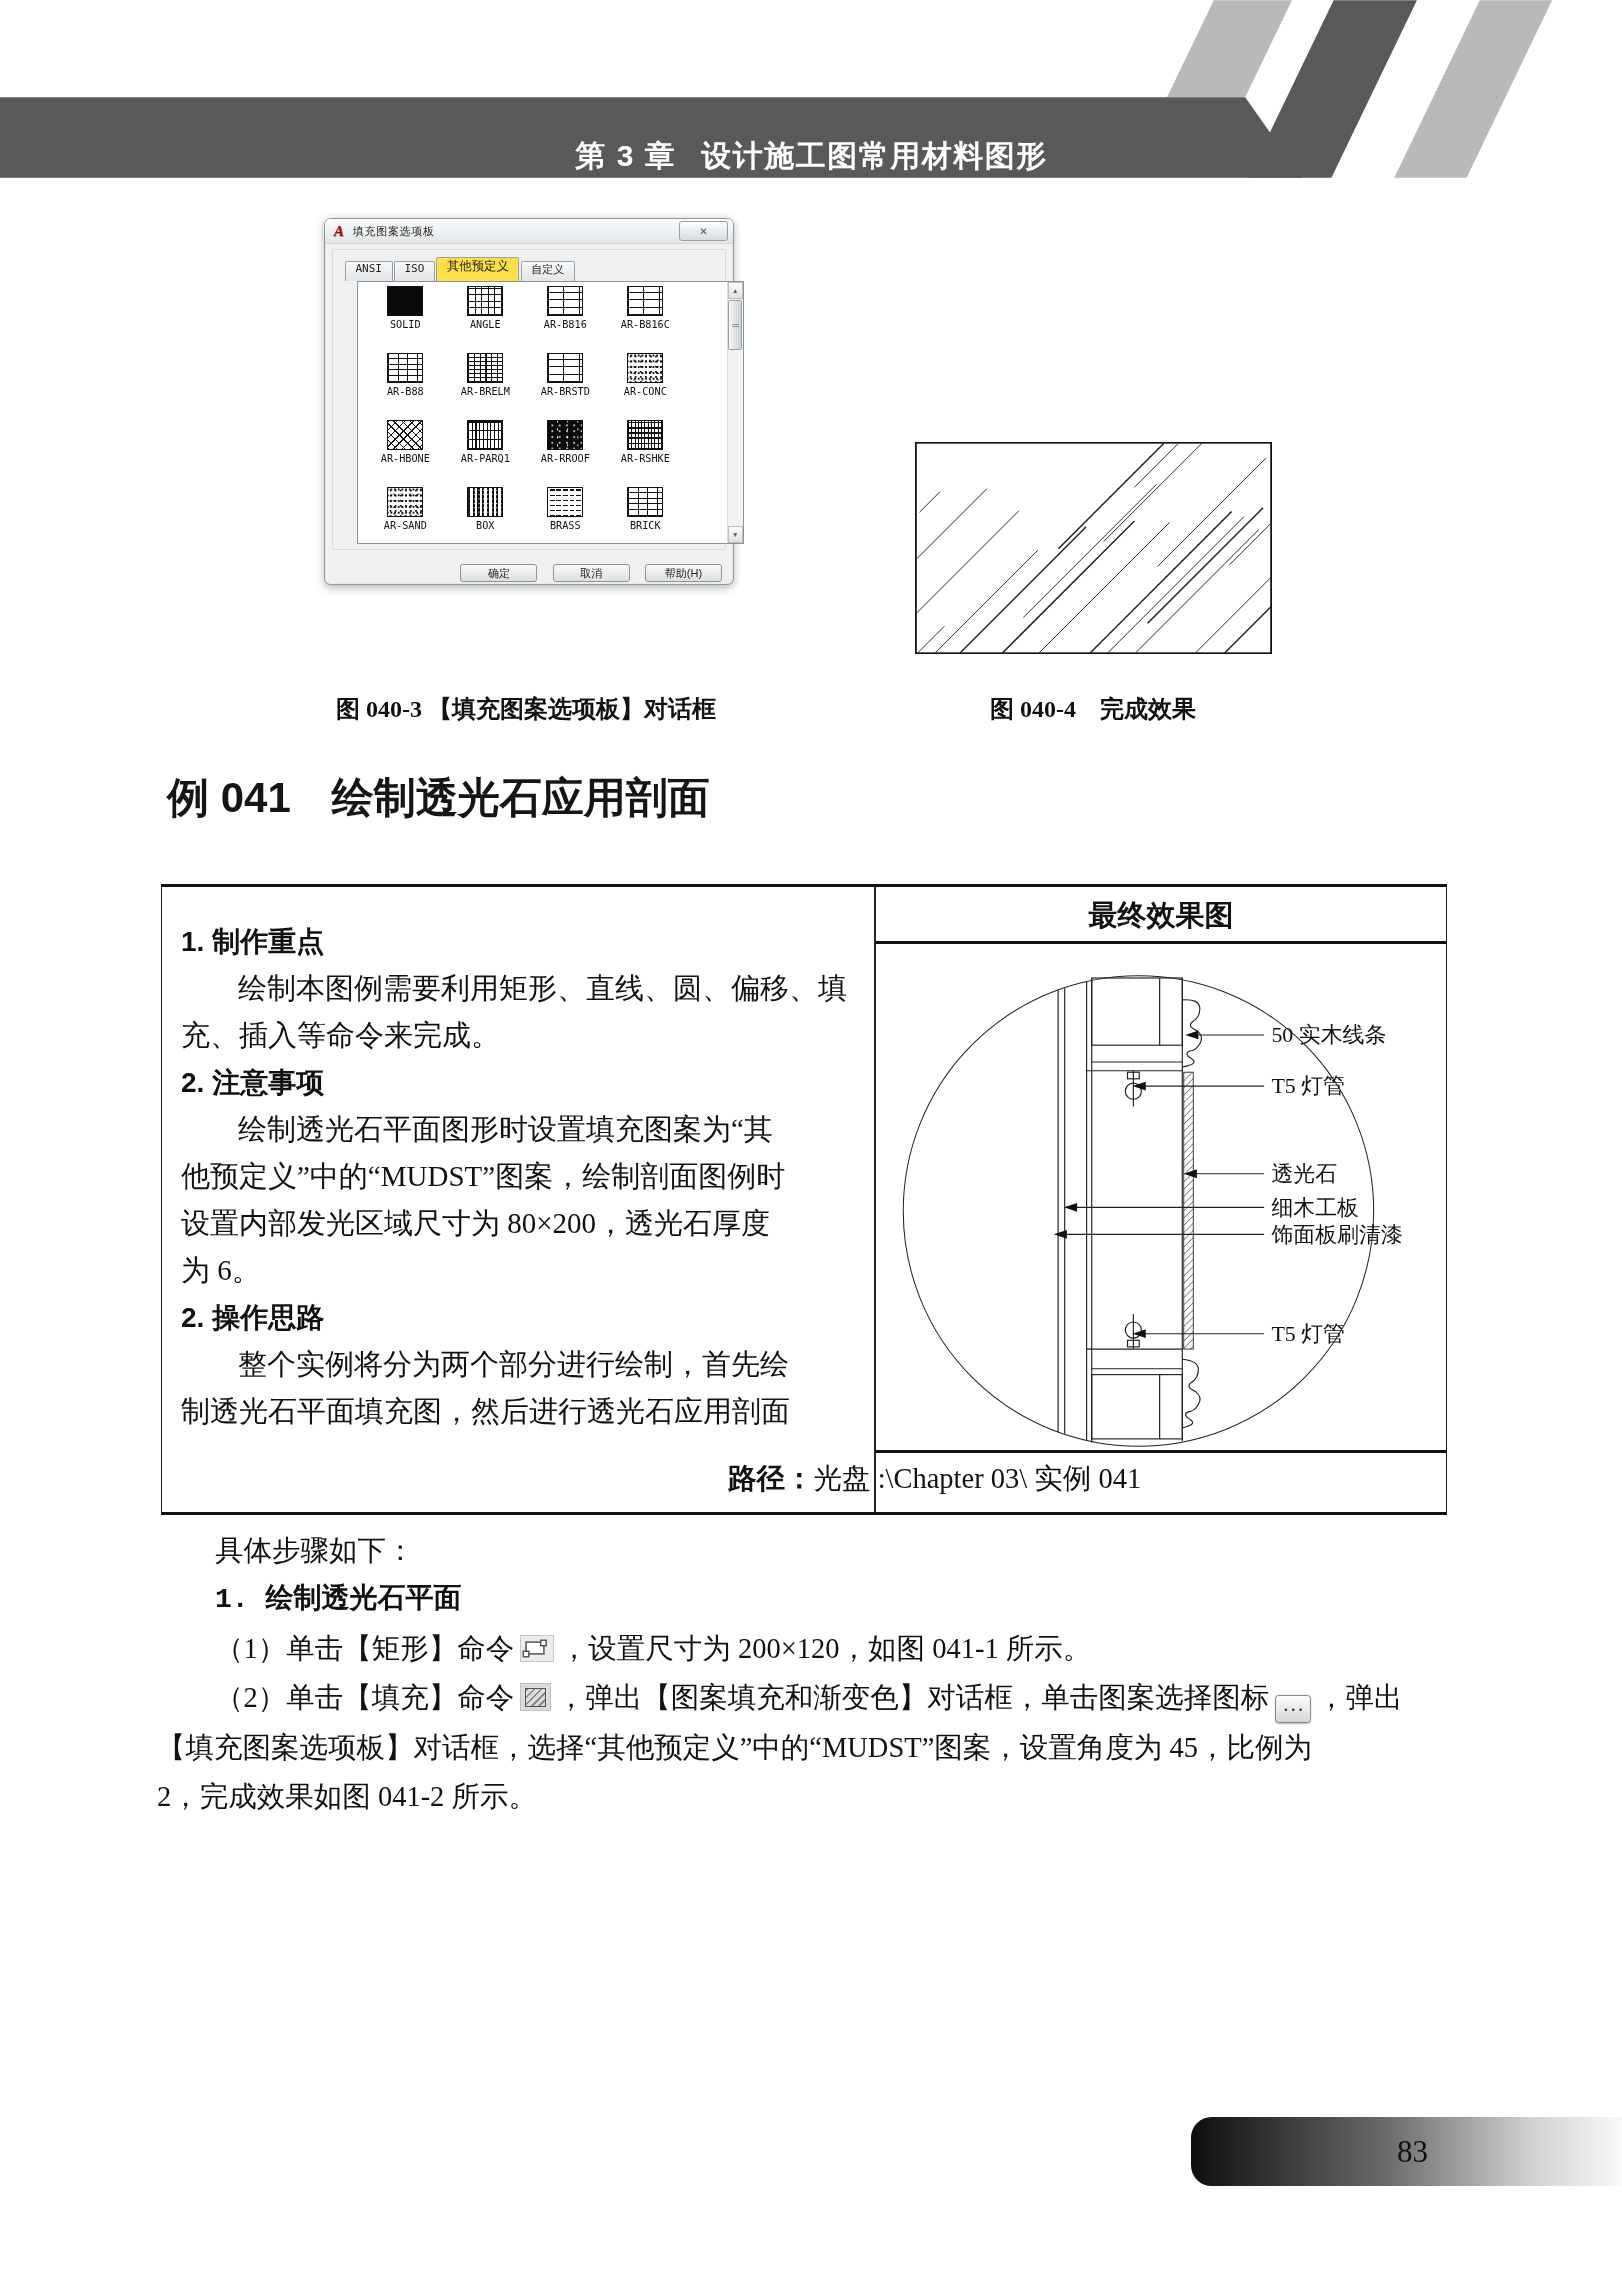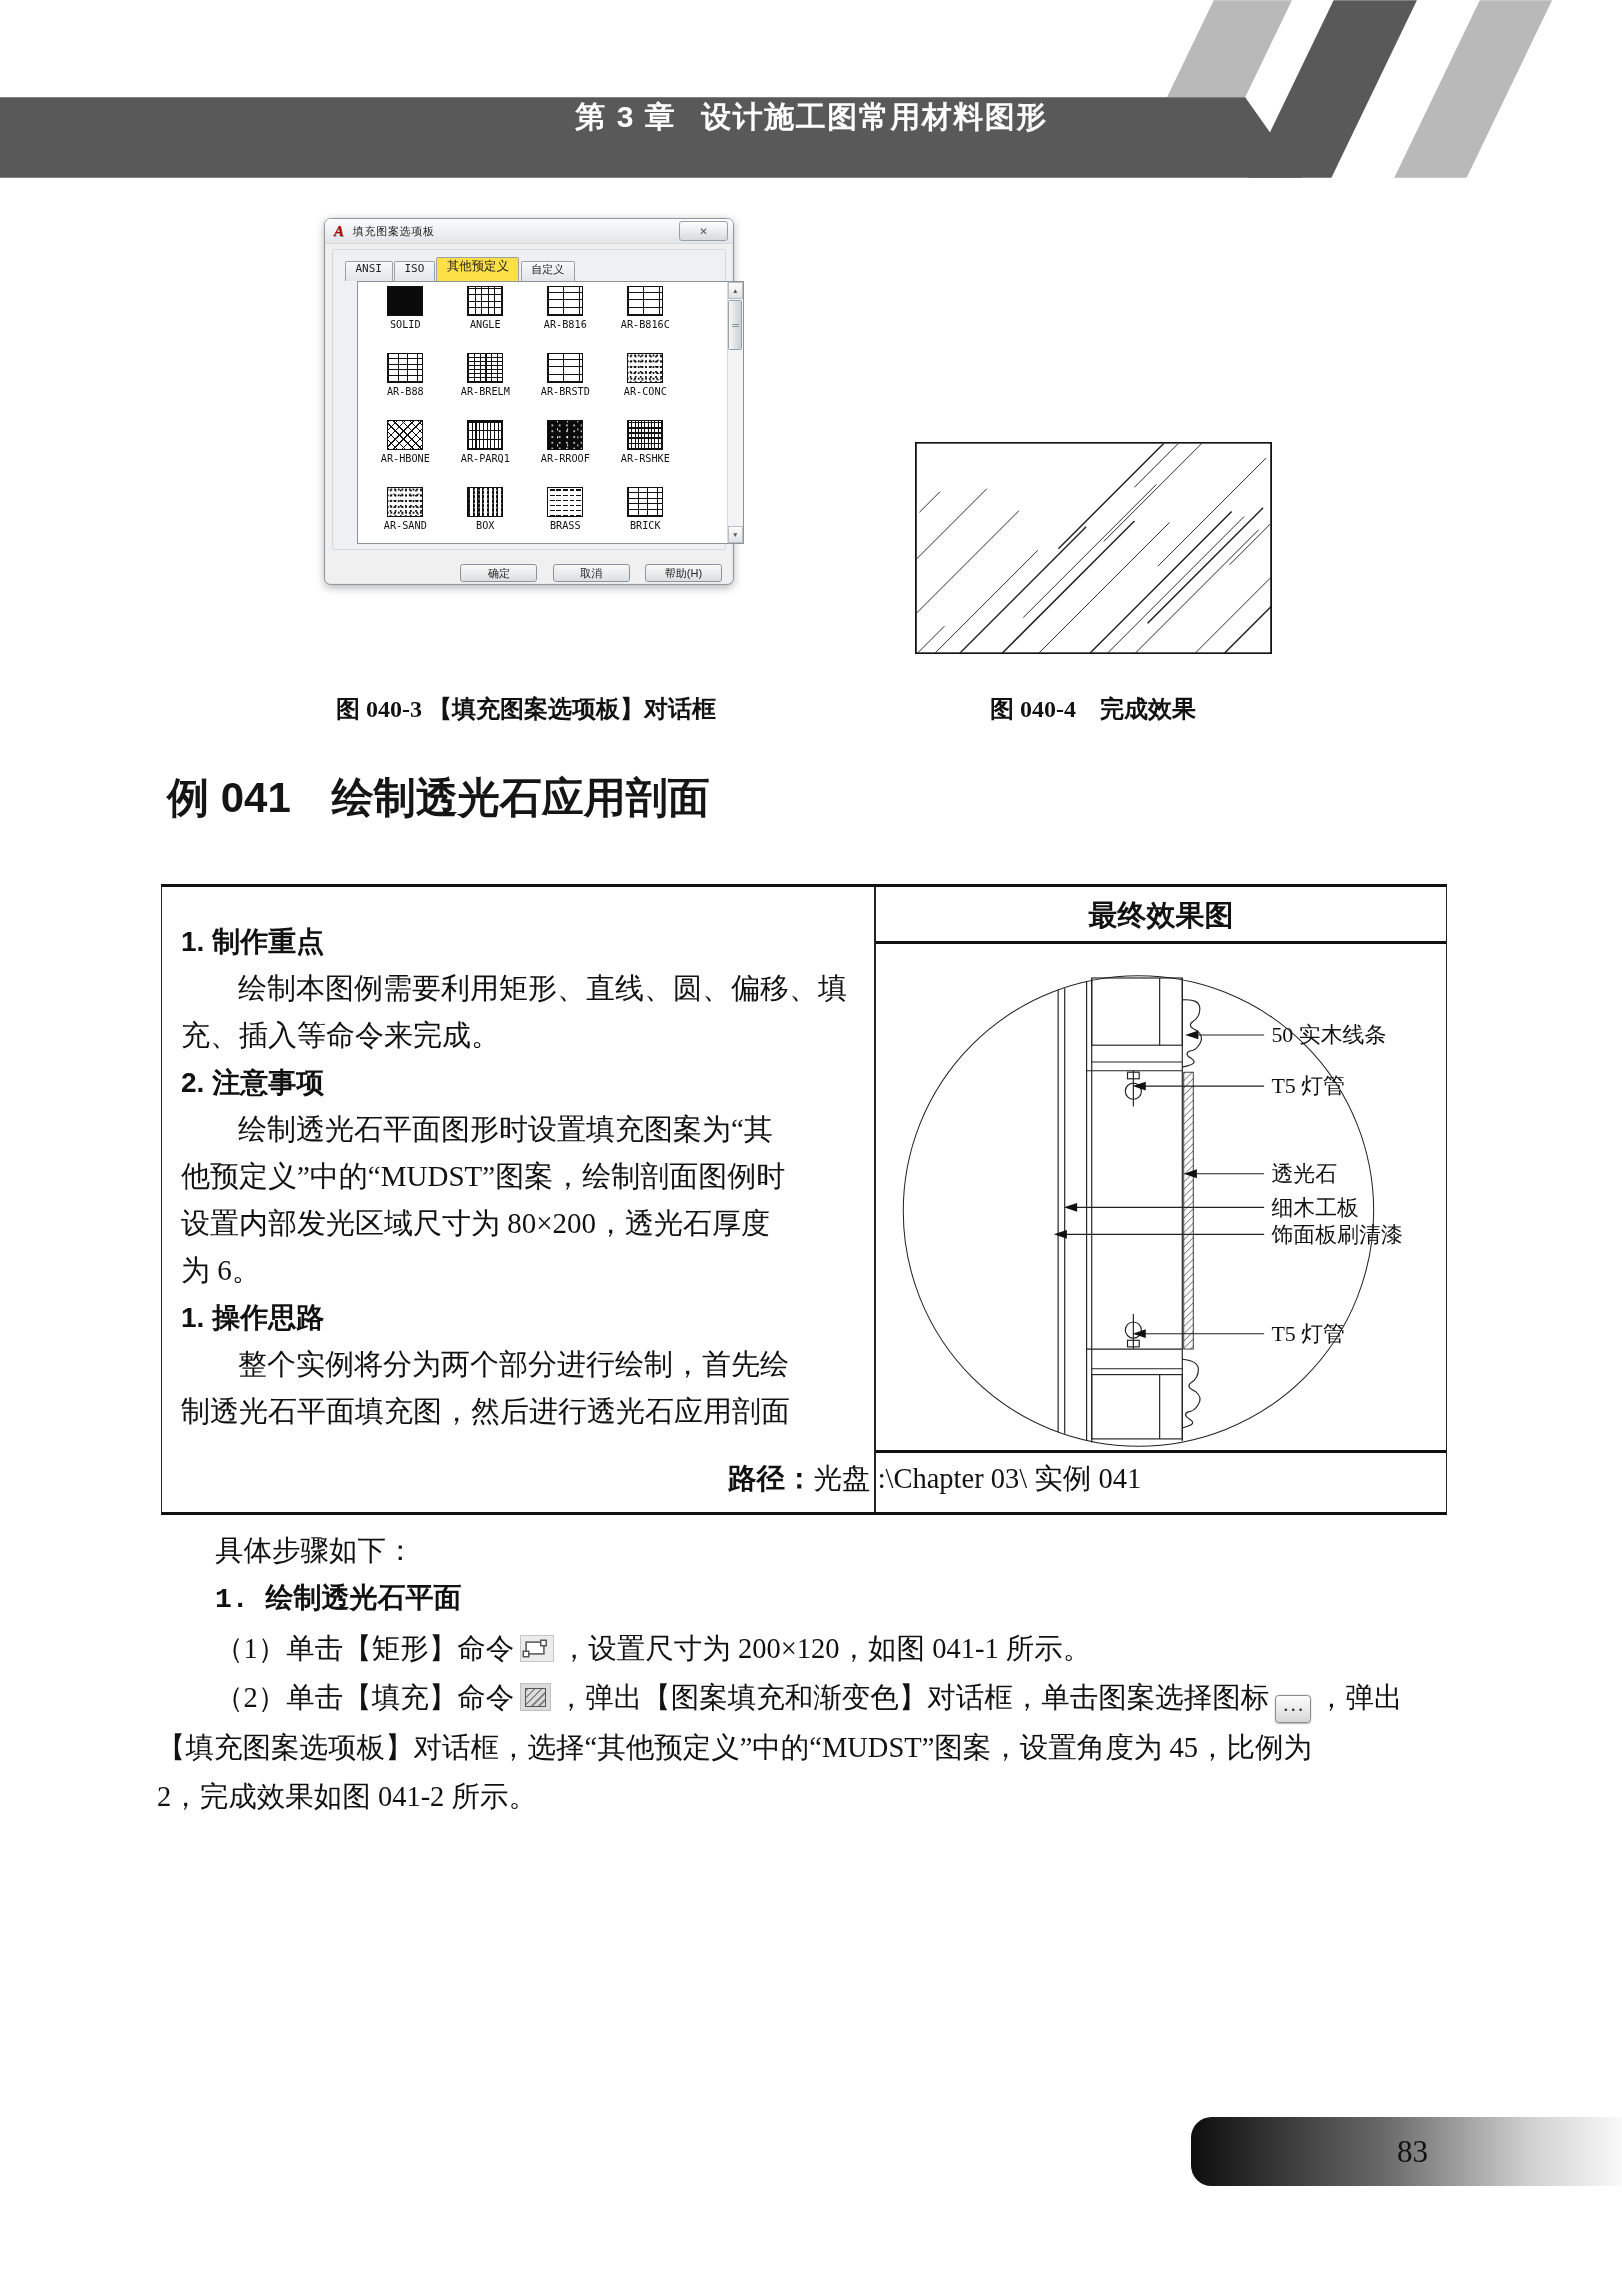--- a/index.html
+++ b/index.html
@@ -2,21 +2,21 @@
 <html style="font-size:11.7px"><head>
 <meta charset="utf-8">
 <style>
   html,body{margin:0;padding:0;background:#888;}
   .page{position:relative;width:1623px;height:2295px;background:#fff;overflow:hidden;
         font-family:"Liberation Serif","DejaVu Serif",serif;color:#111;}
 
   
   .hdr-deco{position:absolute;left:0;top:0;}
   .hdr-title{position:absolute;left:0;top:97px;width:1623px;height:80px;
-             display:flex;align-items:flex-start;justify-content:center;gap:25px;
+             display:flex;align-items:flex-end;justify-content:center;gap:25px;
              color:#fff;font-family:"Liberation Sans","DejaVu Sans",sans-serif;
              font-weight:bold;font-size:30px;letter-spacing:1.5px;}
 
   
   .dlg{position:absolute;left:324px;top:218px;width:408px;height:365px;background:#f0f0f0;
        border:1.5px solid #8f969c;border-radius:6.6px;
        box-shadow:0 2.9px 8.8px rgba(0,0,0,.28), inset 0 0 0 0.7px #e3e7ea;}
   .dlg-titlebar{position:absolute;left:0;right:0;top:0;height:24px;border-radius:5.1px 5.1px 0 0;
        background:linear-gradient(#fbfcfc,#e2e5e8);display:flex;align-items:center;padding-left:8.8px;
        border-bottom:0.7px solid #d7dadd;}
@@ -288,21 +288,21 @@
     <div class="tbl-divider"></div>
     <div class="notes" id="notes">
         <div class="nline head">1. 制作重点</div>
         <div class="nline indent">绘制本图例需要利用矩形、直线、圆、偏移、填</div>
         <div class="nline flush">充、插入等命令来完成。</div>
         <div class="nline head">2. 注意事项</div>
         <div class="nline indent">绘制透光石平面图形时设置填充图案为“其</div>
         <div class="nline flush">他预定义”中的“MUDST”图案，绘制剖面图例时</div>
         <div class="nline flush">设置内部发光区域尺寸为 80×200，透光石厚度</div>
         <div class="nline flush">为 6。</div>
-        <div class="nline head">1. 操作思路</div>
+        <div class="nline head">2. 操作思路</div>
         <div class="nline indent">整个实例将分为两个部分进行绘制，首先绘</div>
         <div class="nline flush">制透光石平面填充图，然后进行透光石应用剖面</div>
       </div>
     <div class="tbl-rhead">最终效果图</div>
     <div class="rline"></div>
 
     <svg class="draw" width="570" height="504" viewBox="0 0 780 690">
       <defs>
         <pattern id="hp" width="7" height="7" patternUnits="userSpaceOnUse" patternTransform="rotate(45)">
           <line x1="0" y1="0" x2="0" y2="7" stroke="#444" stroke-width="1.6"></line>

